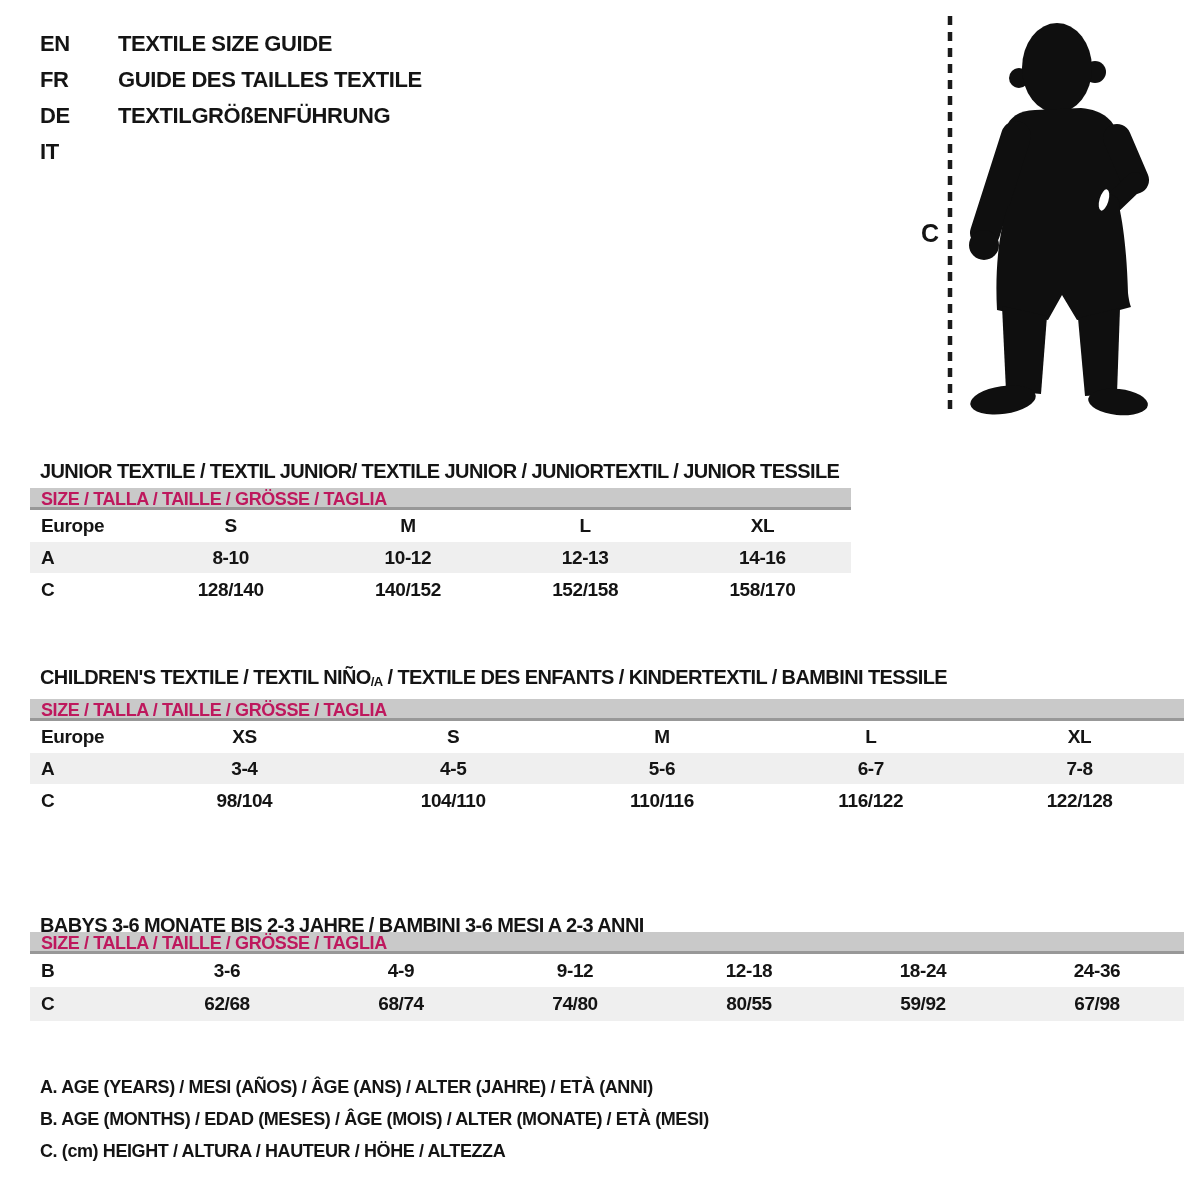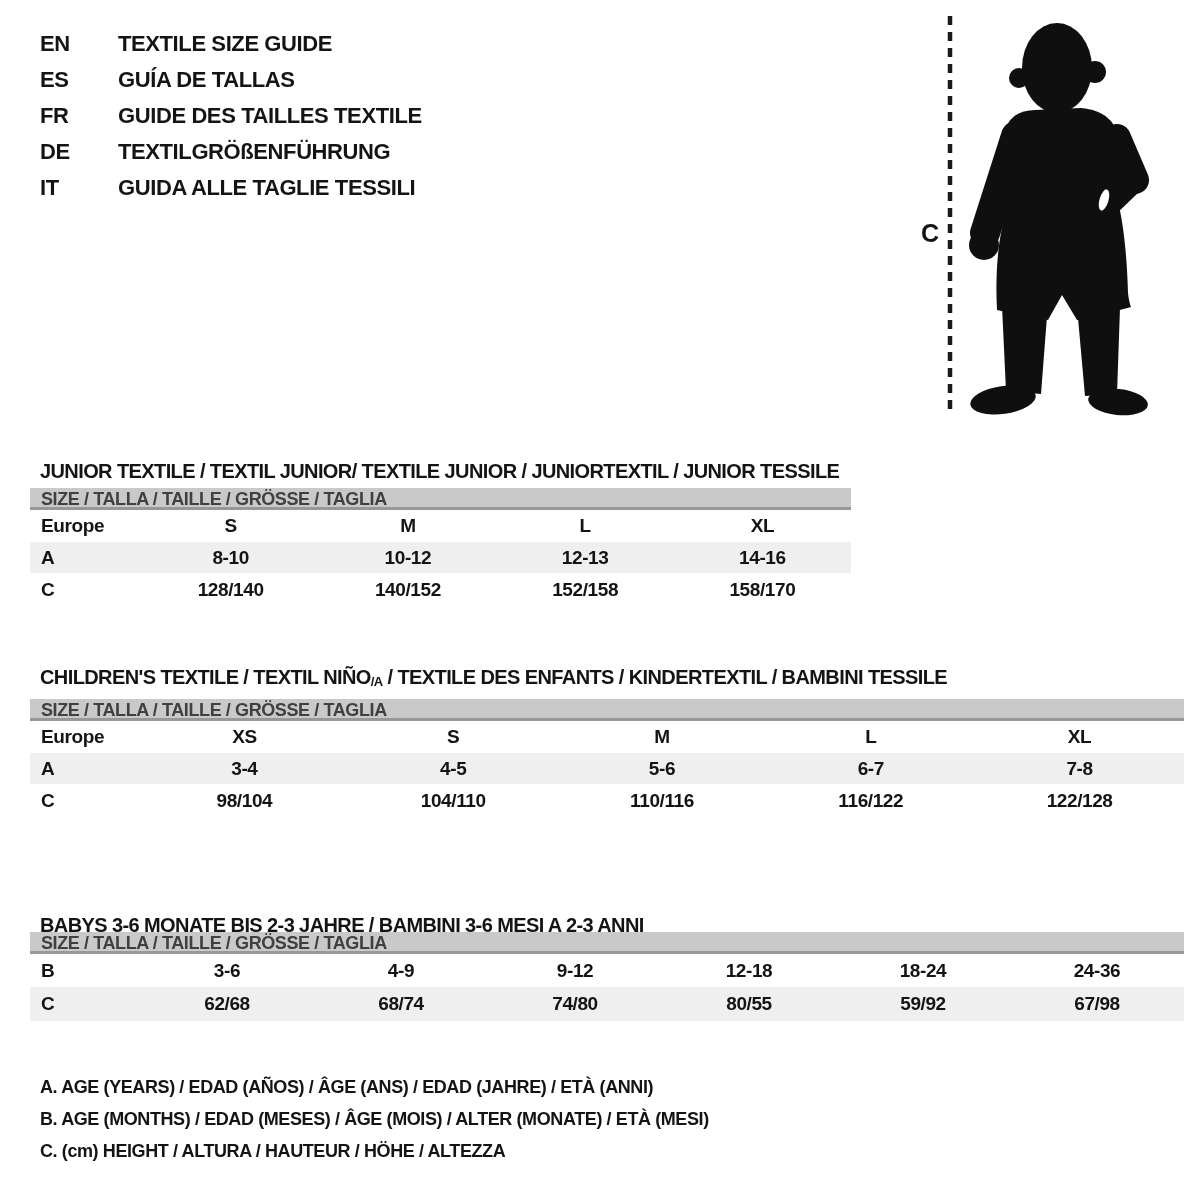--- a/index.html
+++ b/index.html
@@ -17,21 +17,21 @@
   .figure-svg { position:absolute; left:905px; top:8px; }
   .figure-svg text { font-family:"Liberation Sans", sans-serif; font-weight:700; font-size:25px; fill:#141414; }
   
   .sec-title { position:absolute; left:40px; font-size:20px; letter-spacing:-0.6px; white-space:nowrap;margin-top:24px; }
   .sub { font-size:13px; vertical-align:-2px; }
   
   .tbl { position:absolute; left:30px; }
   .size-bar {
     height:22px; line-height:22px; background:#c9c9c9;
     border-bottom:3px solid #989898; font-size:18px; padding-left:11px;
-    color:#404040; white-space:nowrap;
+    color:#be185d; white-space:nowrap;
   }
   .row { display:grid; align-items:center; font-size:19px; }
   .tbl-junior   { width:821px; }
   .tbl-junior   .row { grid-template-columns:112px repeat(4,1fr); }
   .tbl-children { width:1154px; }
   .tbl-children .row { grid-template-columns:110px repeat(5,1fr); }
   .tbl-babies   { width:1154px; }
   .tbl-babies   .row { grid-template-columns:110px repeat(6,1fr); }
   .row-h32 { height:32px; }
   .row-h31 { height:31px; }
@@ -48,34 +48,29 @@
 <body>
 
 <div class="page">
 
   <div class="langs">
     <div class="lang-row">
       <span class="lang-code">EN</span>
       <span>TEXTILE SIZE GUIDE</span>
     </div>
     <div class="lang-row">
-      <span class="lang-code">ES</span>
-      <span>GUÍA DE TALLAS</span>
-    </div>
-    <div class="lang-row">
       <span class="lang-code">FR</span>
       <span>GUIDE DES TAILLES TEXTILE</span>
     </div>
     <div class="lang-row">
       <span class="lang-code">DE</span>
       <span>TEXTILGRÖßENFÜHRUNG</span>
     </div>
     <div class="lang-row">
       <span class="lang-code">IT</span>
-      <span>GUIDA ALLE TAGLIE TESSILI</span>
     </div>
   </div>
 
   <svg class="figure-svg" width="295" height="412" viewBox="0 0 295 412">
     <line x1="45" y1="8" x2="45" y2="404" stroke="#1a1a1a" stroke-width="4.5" stroke-dasharray="9 7"></line>
     <text x="16" y="234">C</text>
     <g fill="#0f0f0f" stroke="none">
 
       <circle cx="114" cy="70" r="10"></circle>
       <circle cx="190" cy="64" r="11"></circle>
@@ -182,18 +177,18 @@
       <span class="c">62/68</span>
       <span class="c">68/74</span>
       <span class="c">74/80</span>
       <span class="c">80/55</span>
       <span class="c">59/92</span>
       <span class="c">67/98</span>
     </div>
   </div>
 
   <div class="footnotes">
-    <div class="fn-line">A. AGE (YEARS) / EDAD (AÑOS) / ÂGE (ANS) / EDAD (JAHRE) / ETÀ (ANNI)</div>
+    <div class="fn-line">A. AGE (YEARS) / MESI (AÑOS) / ÂGE (ANS) / ALTER (JAHRE) / ETÀ (ANNI)</div>
     <div class="fn-line">B. AGE (MONTHS) / EDAD (MESES) / ÂGE (MOIS) / ALTER (MONATE) / ETÀ (MESI)</div>
     <div class="fn-line">C. (cm) HEIGHT / ALTURA / HAUTEUR / HÖHE / ALTEZZA</div>
   </div>
 
 </div>
 
 </body></html>

